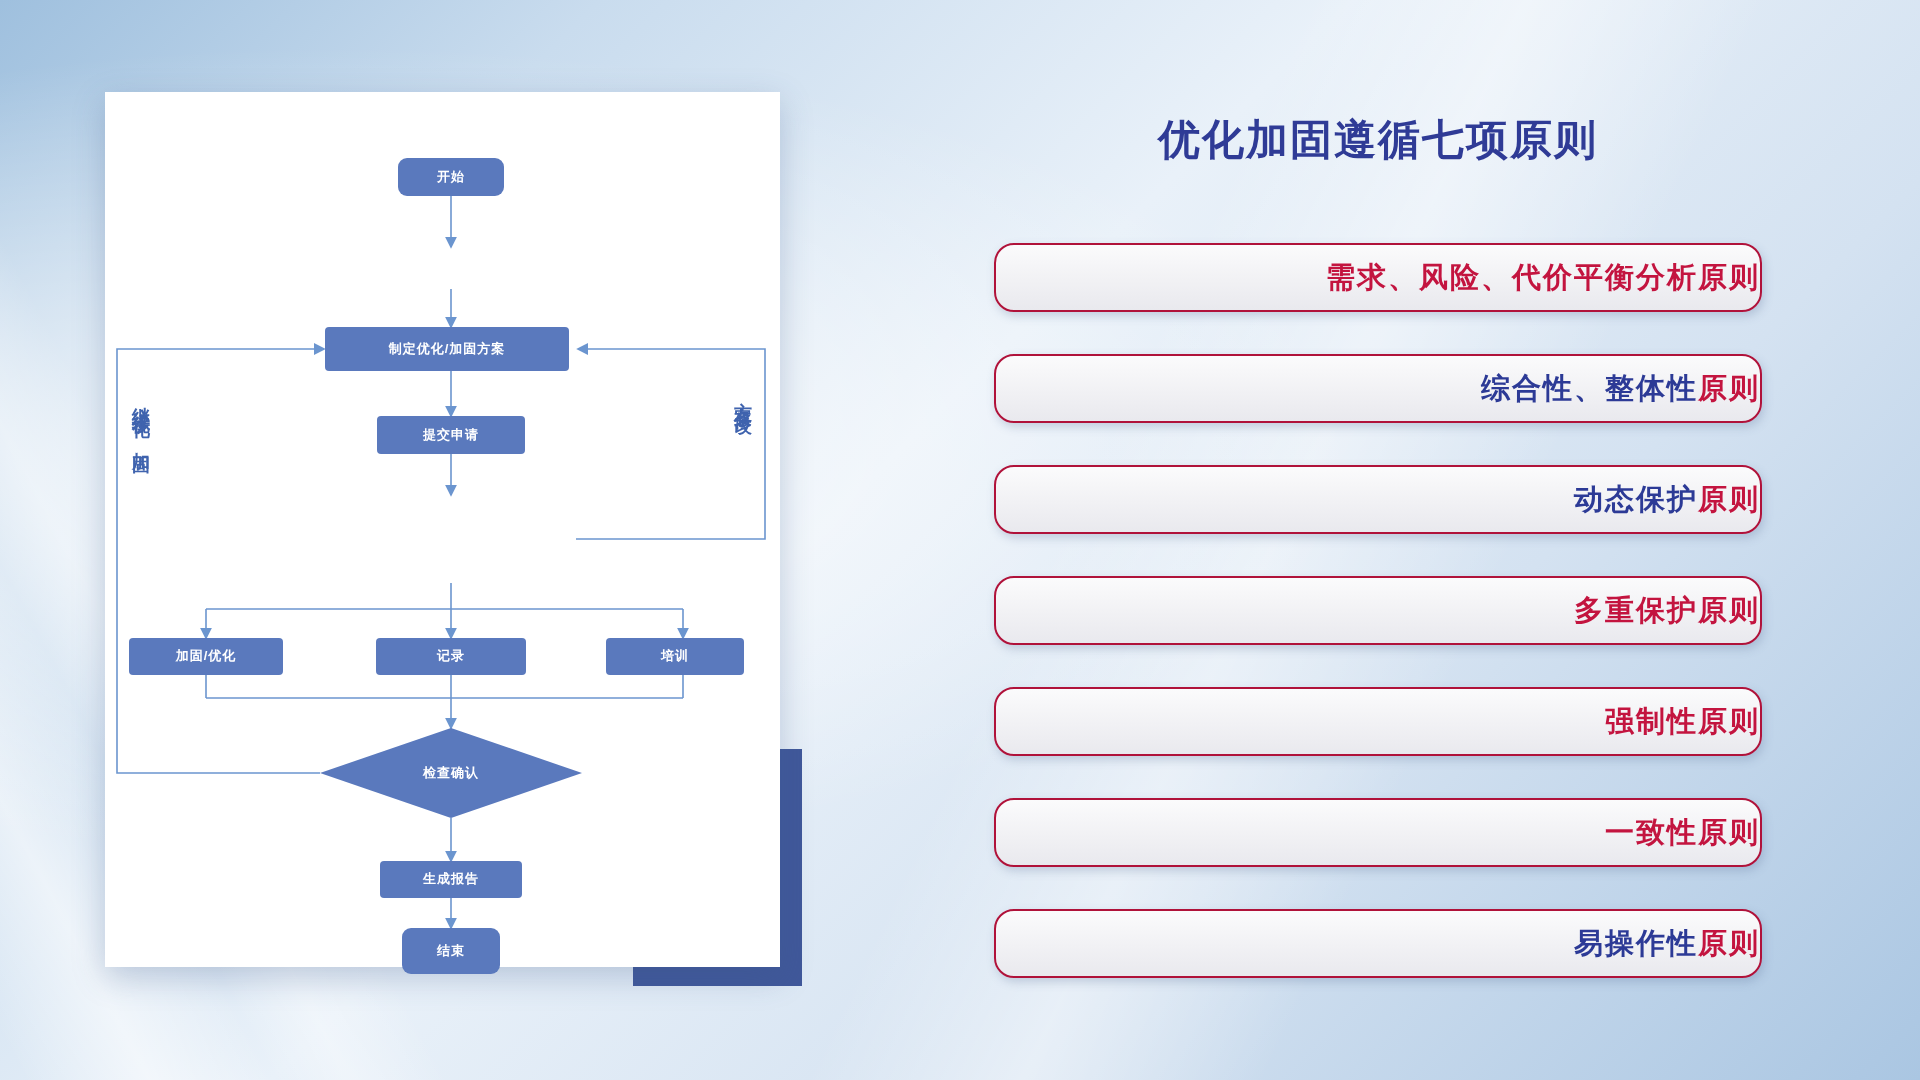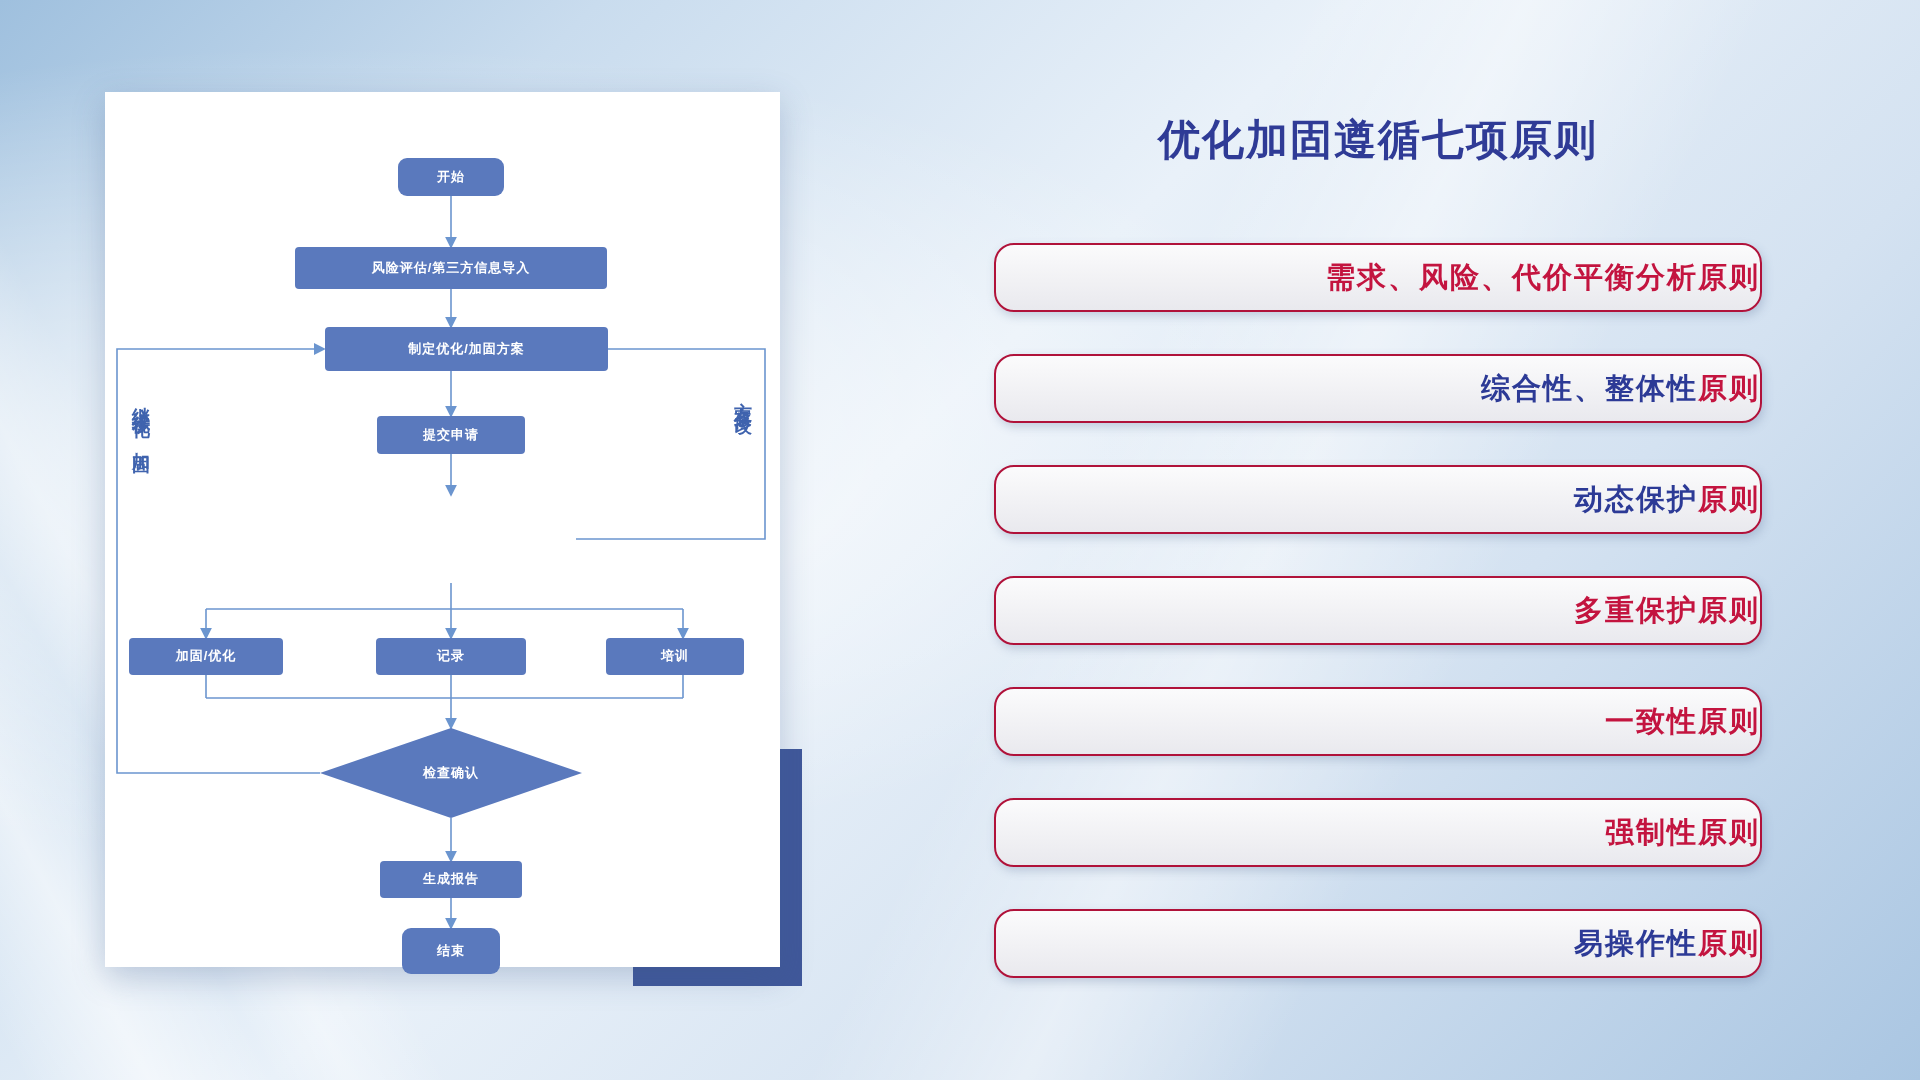--- a/index.html
+++ b/index.html
@@ -132,23 +132,22 @@
         <path d="M346 583 V636" marker-end="url(#arr)"></path>
         <path d="M471 447 H660 V257 H473" marker-end="url(#arr)"></path>
         <path d="M215 681 H12 V257 H219" marker-end="url(#arr)"></path>
         <path d="M346 726 V769" marker-end="url(#arr)"></path>
         <path d="M346 806 V836" marker-end="url(#arr)"></path>
       </g>
     </svg>
 
     <div class="node pill" style="left:293px; top:66px; width:106px; height:38px;">开始</div>
 
-    <div class="node" style="left:190px; top:155px; width:312px; height:42px;">风险评估/第三方信息导入</div>
-
-    <div class="node" style="left:220px; top:235px; width:283px; height:44px;">制定优化/加固方案</div>
+
+    <div class="node" style="left:220px; top:235px; width:244px; height:44px;">制定优化/加固方案</div>
 
     <div class="node" style="left:272px; top:324px; width:148px; height:38px;">提交申请</div>
 
 
     <div class="node" style="left:24px; top:546px; width:154px; height:37px;">加固/优化</div>
 
     <div class="node" style="left:271px; top:546px; width:150px; height:37px;">记录</div>
 
     <div class="node" style="left:501px; top:546px; width:138px; height:37px;">培训</div>
 
@@ -178,25 +177,25 @@
     <div class="principle">
       <span class="seg blue">动态保护</span>
         <span class="seg red">原则</span>
     </div>
     <div class="principle">
       <span class="seg blue"></span>
         <span class="seg red">多重保护原则</span>
     </div>
     <div class="principle">
       <span class="seg blue"></span>
+        <span class="seg red">强制性原则</span>
+    </div>
+    <div class="principle">
+      <span class="seg blue"></span>
         <span class="seg red">一致性原则</span>
-    </div>
-    <div class="principle">
-      <span class="seg blue"></span>
-        <span class="seg red">强制性原则</span>
     </div>
     <div class="principle">
       <span class="seg blue">易操作性</span>
         <span class="seg red">原则</span>
     </div>
   </div>
 
 </div>
 
 </body></html>

